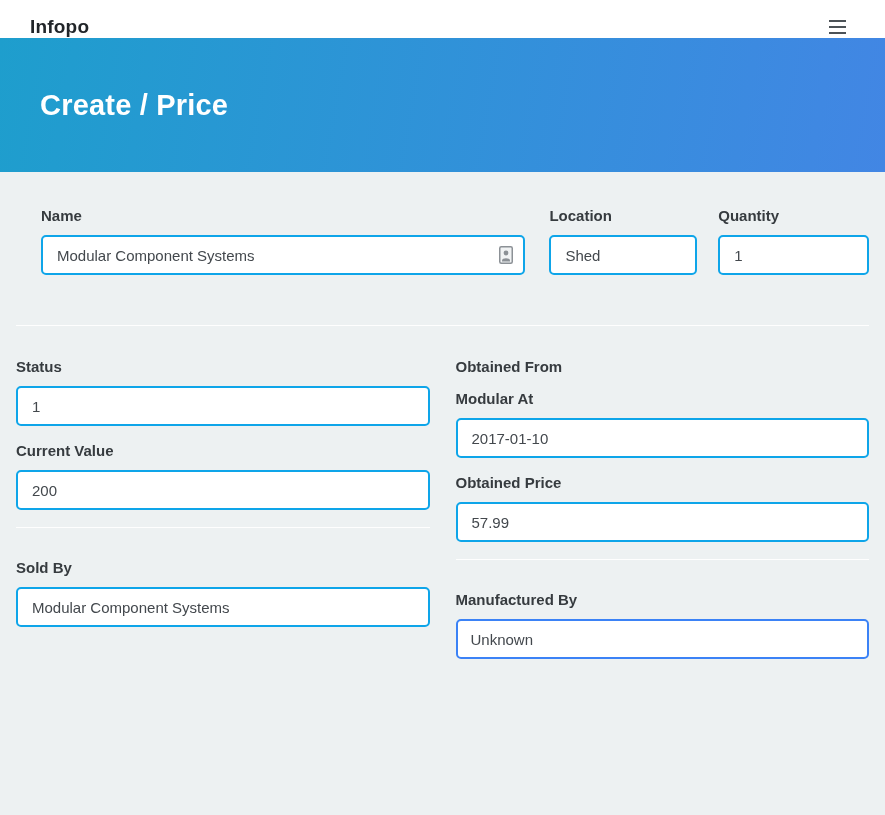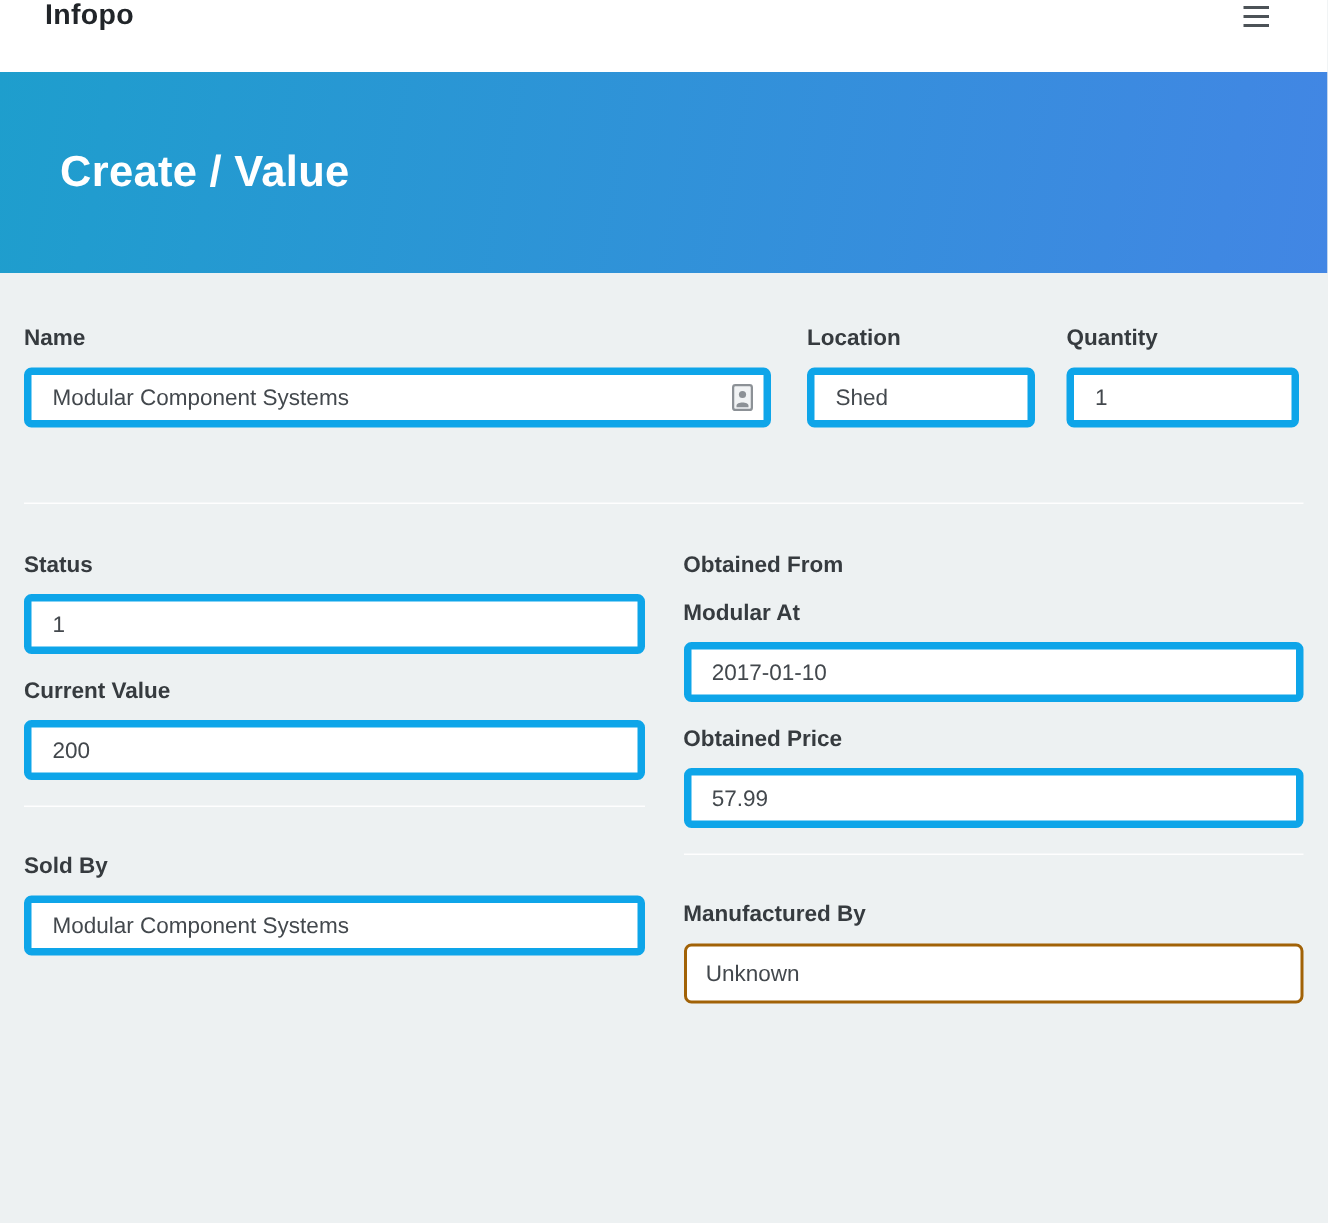--- a/index.html
+++ b/index.html
@@ -4,24 +4,24 @@
 <style>
   * { box-sizing: border-box; margin: 0; padding: 0; }
   html, body { width: 885px; height: 815px; overflow: hidden; }
   body {
     font-family: "Liberation Sans", "DejaVu Sans", sans-serif;
     background: #edf1f2;
   }
 
   
   .navbar {
-    height: 48px;
+    height: 38px;
     background: #ffffff;
     display: flex;
-    align-items: flex-start;
+    align-items: flex-end;
     justify-content: space-between;
     padding: 0 39px 0 30px;
   }
   .brand {
     font-size: 19px;
     font-weight: 700;
     color: #212529;
     text-decoration: none;
     letter-spacing: 0.2px;
   }
@@ -67,32 +67,32 @@
     font-weight: 700;
     color: #363b3f;
     line-height: 15px;
     margin-bottom: 12px;
   }
   .field input {
     display: block;
     width: 100%;
     height: 40px;
     background: #ffffff;
-    border: 5px solid #0ea5e9;
+    border: 2px solid #0ea5e9;
     border-radius: 5px;
     padding: 0 14px;
     font-family: "Liberation Sans", "DejaVu Sans", sans-serif;
     font-size: 15px;
     color: #43484d;
     outline: none;
   }
   .field { margin-bottom: 17px; }
 
   .field input.focused {
-    border: 2px solid #a16207;
+    border: 2px solid #3b82f6;
     padding: 0 13px;
   }
 
   .input-wrap { position: relative; }
   .autofill-icon {
     position: absolute;
     right: 12px;
     top: 50%;
     transform: translateY(-50%);
     width: 14px;
@@ -103,20 +103,21 @@
   hr.divider {
     border: none;
     border-top: 1px solid rgba(255,255,255,0.9);
     height: 0;
   }
   hr.full { margin: 33px 0 33px 0; }
   hr.col-divider { margin: 5px 0 32px 0; }
 
   .row-top {
     display: flex;
+    margin-left: 25px;
   }
   .col-name { width: 498px; margin-right: 24px; }
   .col-location { width: 152px; margin-right: 21px; }
   .col-quantity { width: 155px; }
 
   .row-cols {
     display: flex;
     gap: 26px;
   }
   .row-cols .col { flex: 1 1 0; min-width: 0; }
@@ -127,21 +128,21 @@
 <nav class="navbar">
   <a class="brand">Infopo</a>
   <button class="toggler">
     <span></span>
     <span></span>
     <span></span>
   </button>
 </nav>
 
 <header class="hero">
-  <h1>Create / Value</h1>
+  <h1>Create / Price</h1>
 </header>
 
 <main class="content">
 
   <div class="row-top">
     <div class="field col-name">
       <label>Name</label>
       <div class="input-wrap">
         <input type="text" value="Modular Component Systems" style="">
         <svg class="autofill-icon" viewBox="0 0 14 18">

